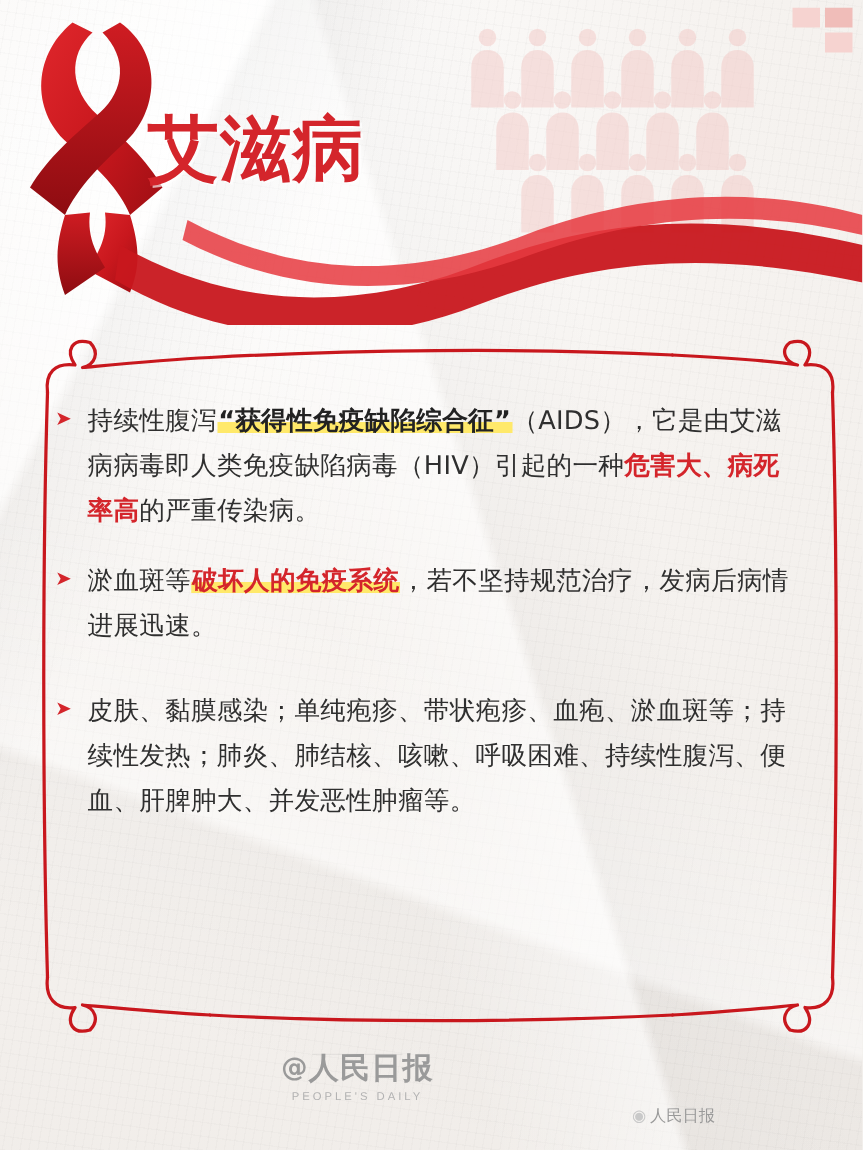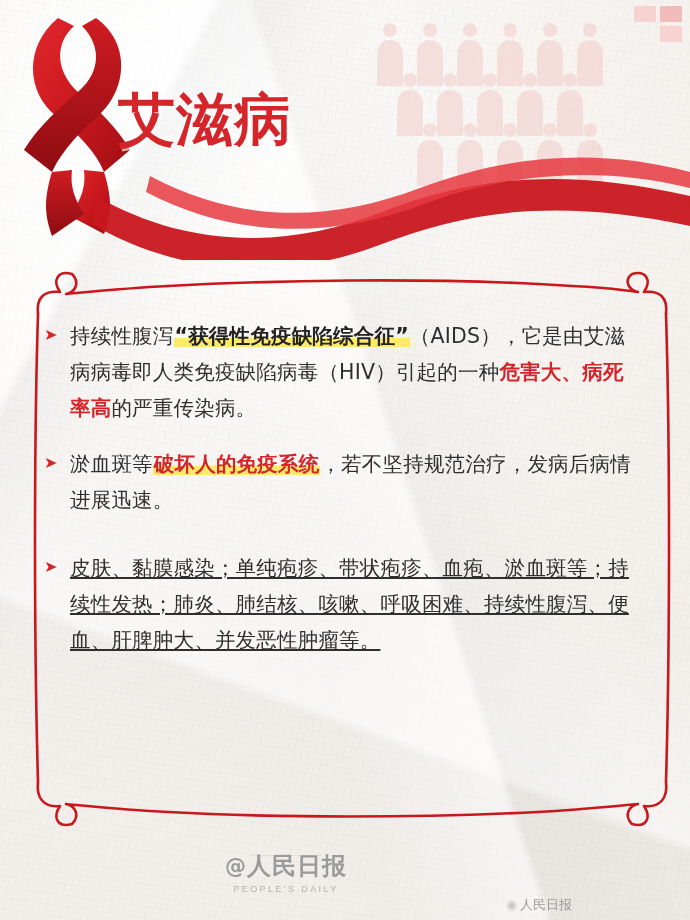--- a/index.html
+++ b/index.html
@@ -129,21 +129,20 @@
     padding-left: 26px;
     font-size: 20.5px;
     line-height: 36px;
     color: #2f2f2f;
     letter-spacing: 0.2px;
     font-family: "DejaVu Sans", "Liberation Sans", sans-serif;
   }
   .para.plain {
     padding-left: 26px;
     margin-top: 32px;
-    text-decoration: underline;
   }
   .hl {
     background: linear-gradient(transparent 58%, #ffe96a 58%, #ffe96a 94%, transparent 94%);
     font-weight: bold;
     color: #222;
     padding: 0 1px;
   }
   .hl-red {
     color: #d4252b;
     font-weight: bold;
@@ -152,21 +151,21 @@
   }
   .red-b {
     color: #d4252b;
     font-weight: bold;
   }
 
   
   .footer {
     position: absolute;
     left: 0;
-    bottom: 0;
+    bottom: 12px;
     width: 572px;
     height: 80px;
   }
   .logo-main {
     position: absolute;
     left: 0;
     right: 0;
     bottom: 38px;
     text-align: center;
     color: #9a9a9a;

